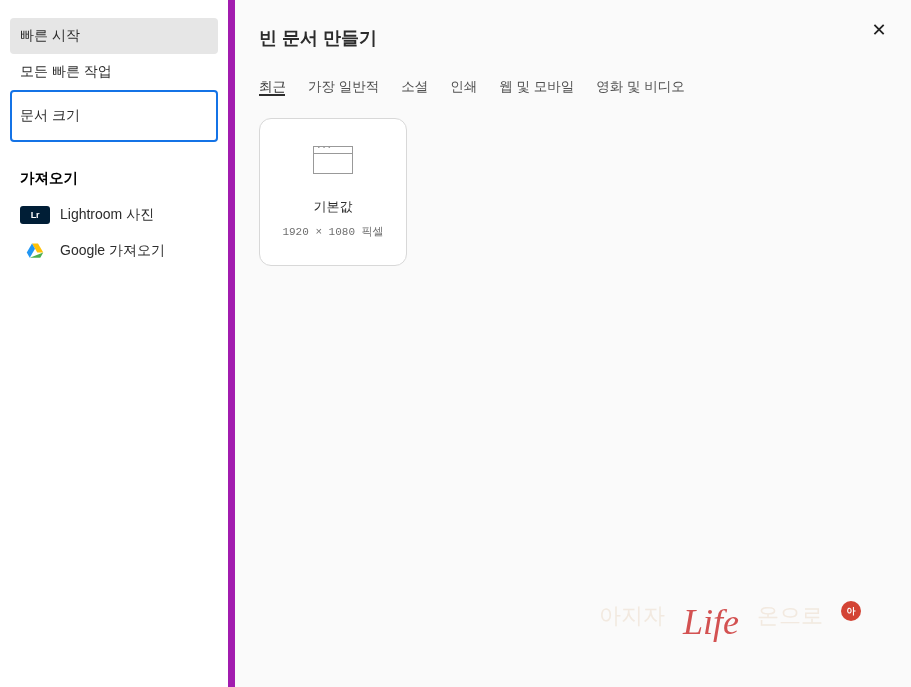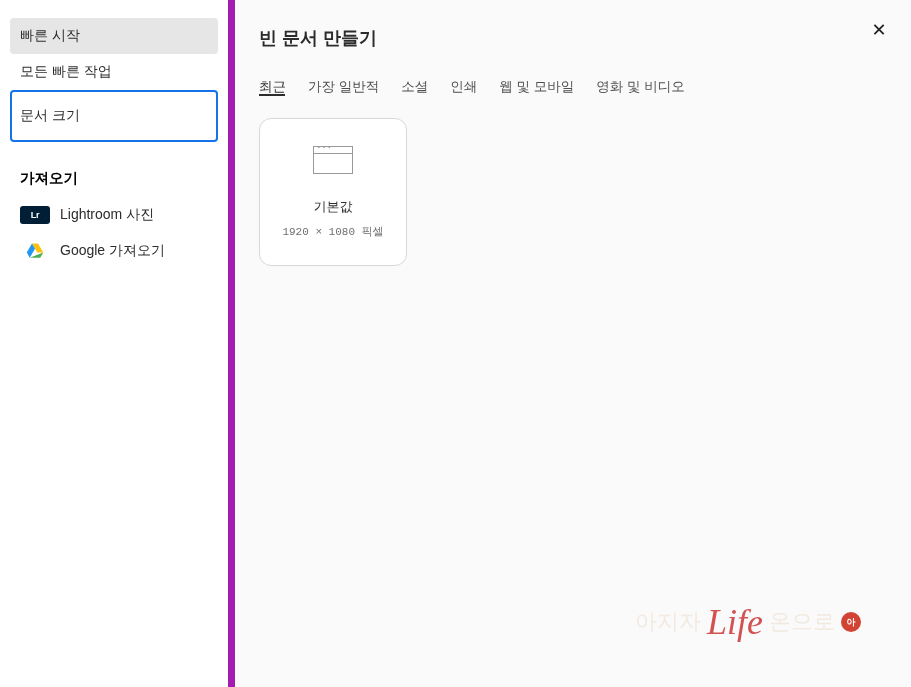--- a/index.html
+++ b/index.html
@@ -173,22 +173,22 @@
   }
   .preset-dims {
     font-size: 11px;
     color: #6e6e6e;
   }
   .watermark {
     position: absolute;
     bottom: 44px;
     right: 50px;
     display: flex;
-    align-items: center;
-    gap: 6px;
+    align-items: flex-start;
+    gap: 18px;
     opacity: 0.95;
     pointer-events: none;
   }
   .watermark-life {
     font-family: "Brush Script MT", cursive;
     font-size: 36px;
     color: #d14949;
     font-style: italic;
   }
   .watermark-seal {

